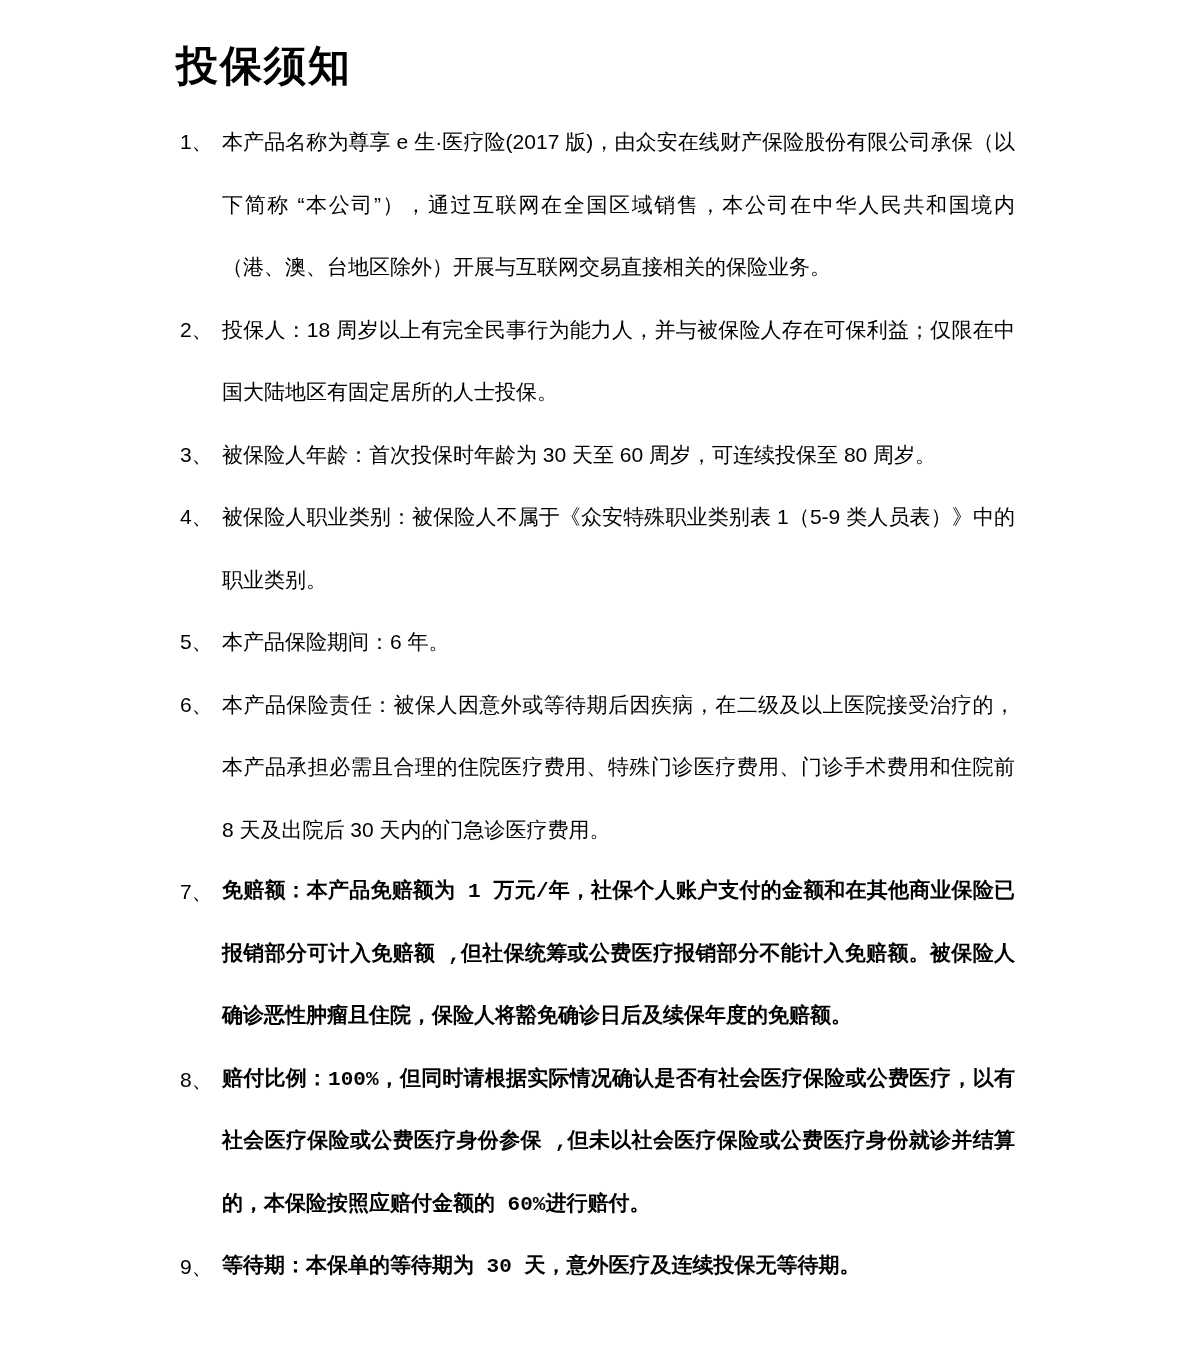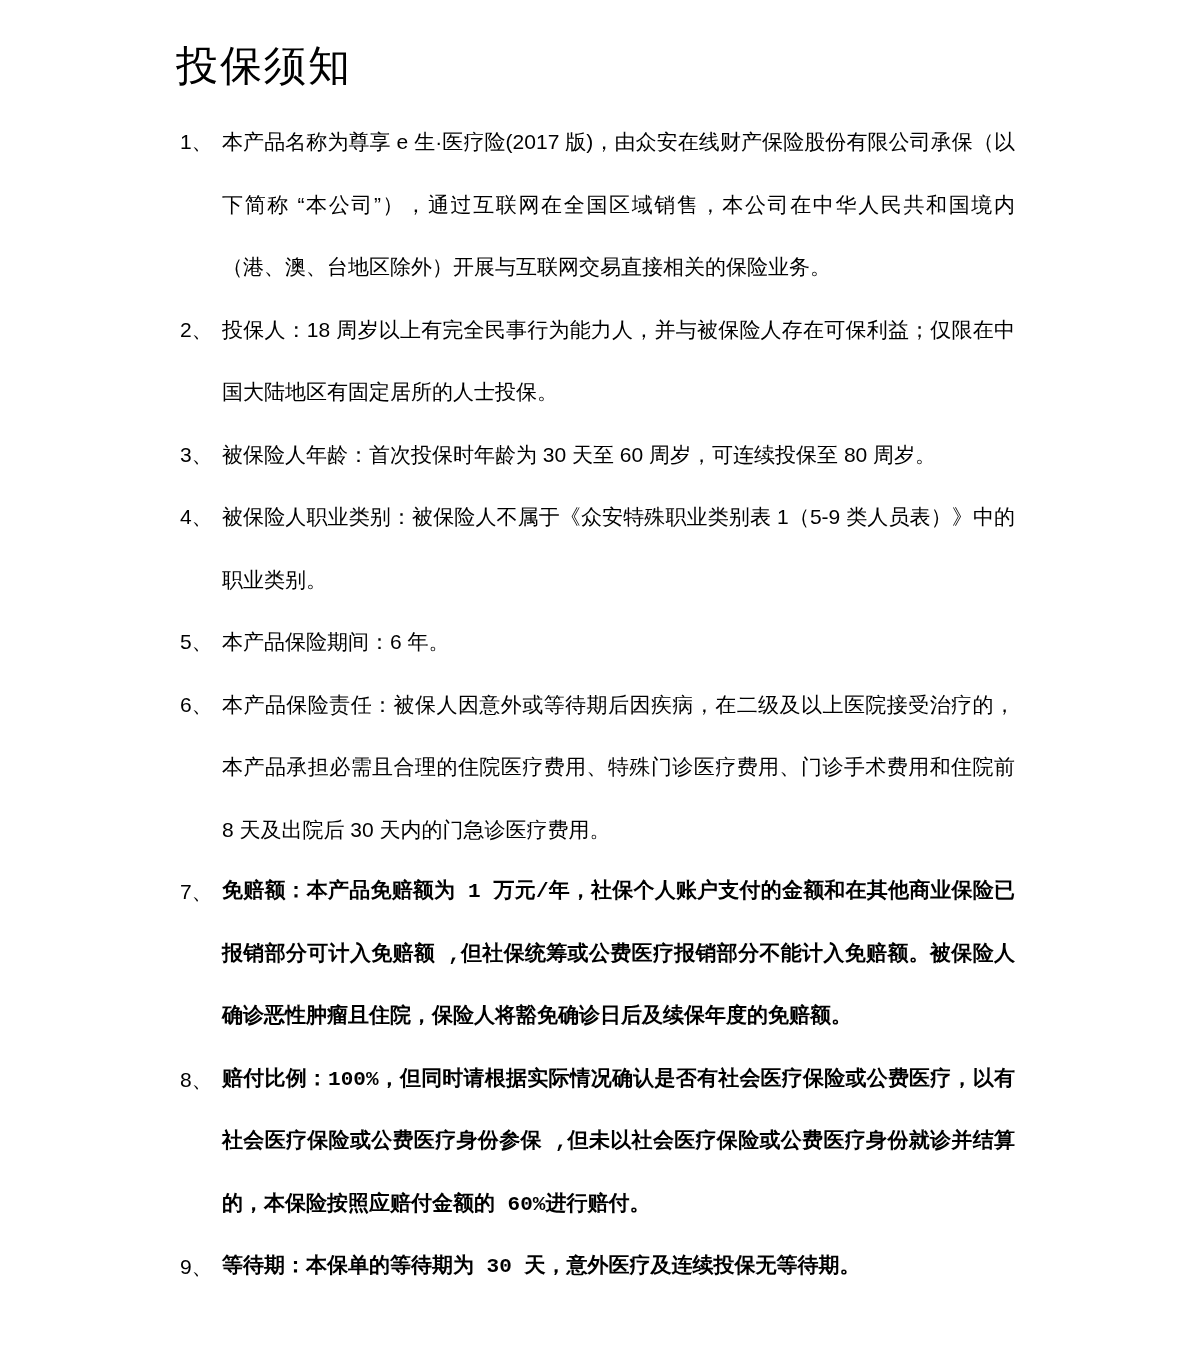--- a/index.html
+++ b/index.html
@@ -13,21 +13,21 @@
     overflow: hidden;
     position: relative;
     font-family: "Liberation Sans", "DejaVu Sans", sans-serif;
     color: #000000;
   }
   .doc-title {
     position: absolute;
     left: 176px;
     top: 10px;
     font-size: 42px;
-    font-weight: 400;
+    font-weight: 700;
     letter-spacing: 2px;
     white-space: nowrap;
   }
   .notice-list {
     position: absolute;
     left: 180px;
     top: 111px;
     width: 840px;
   }
   .item {

